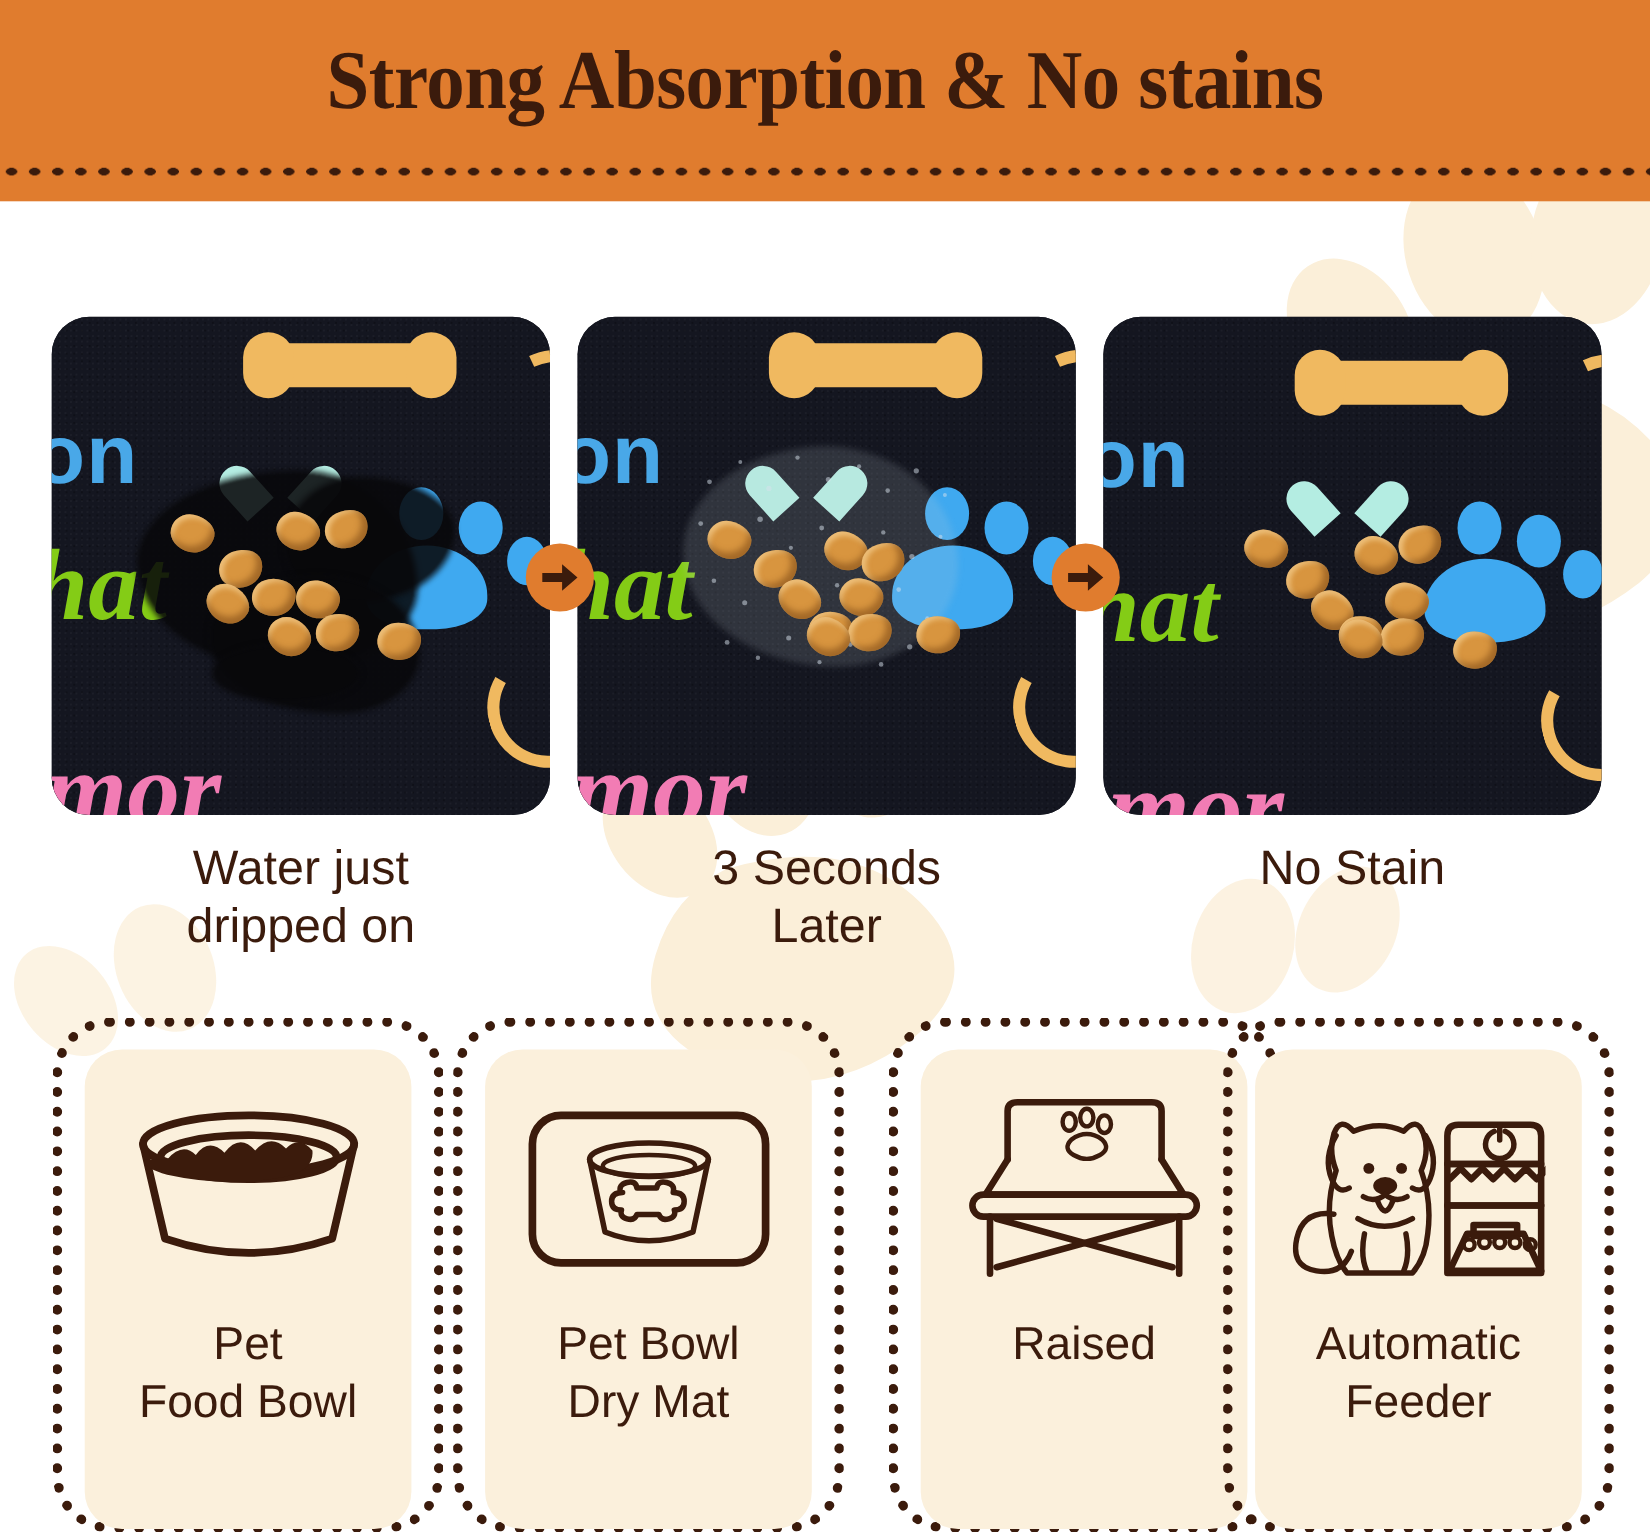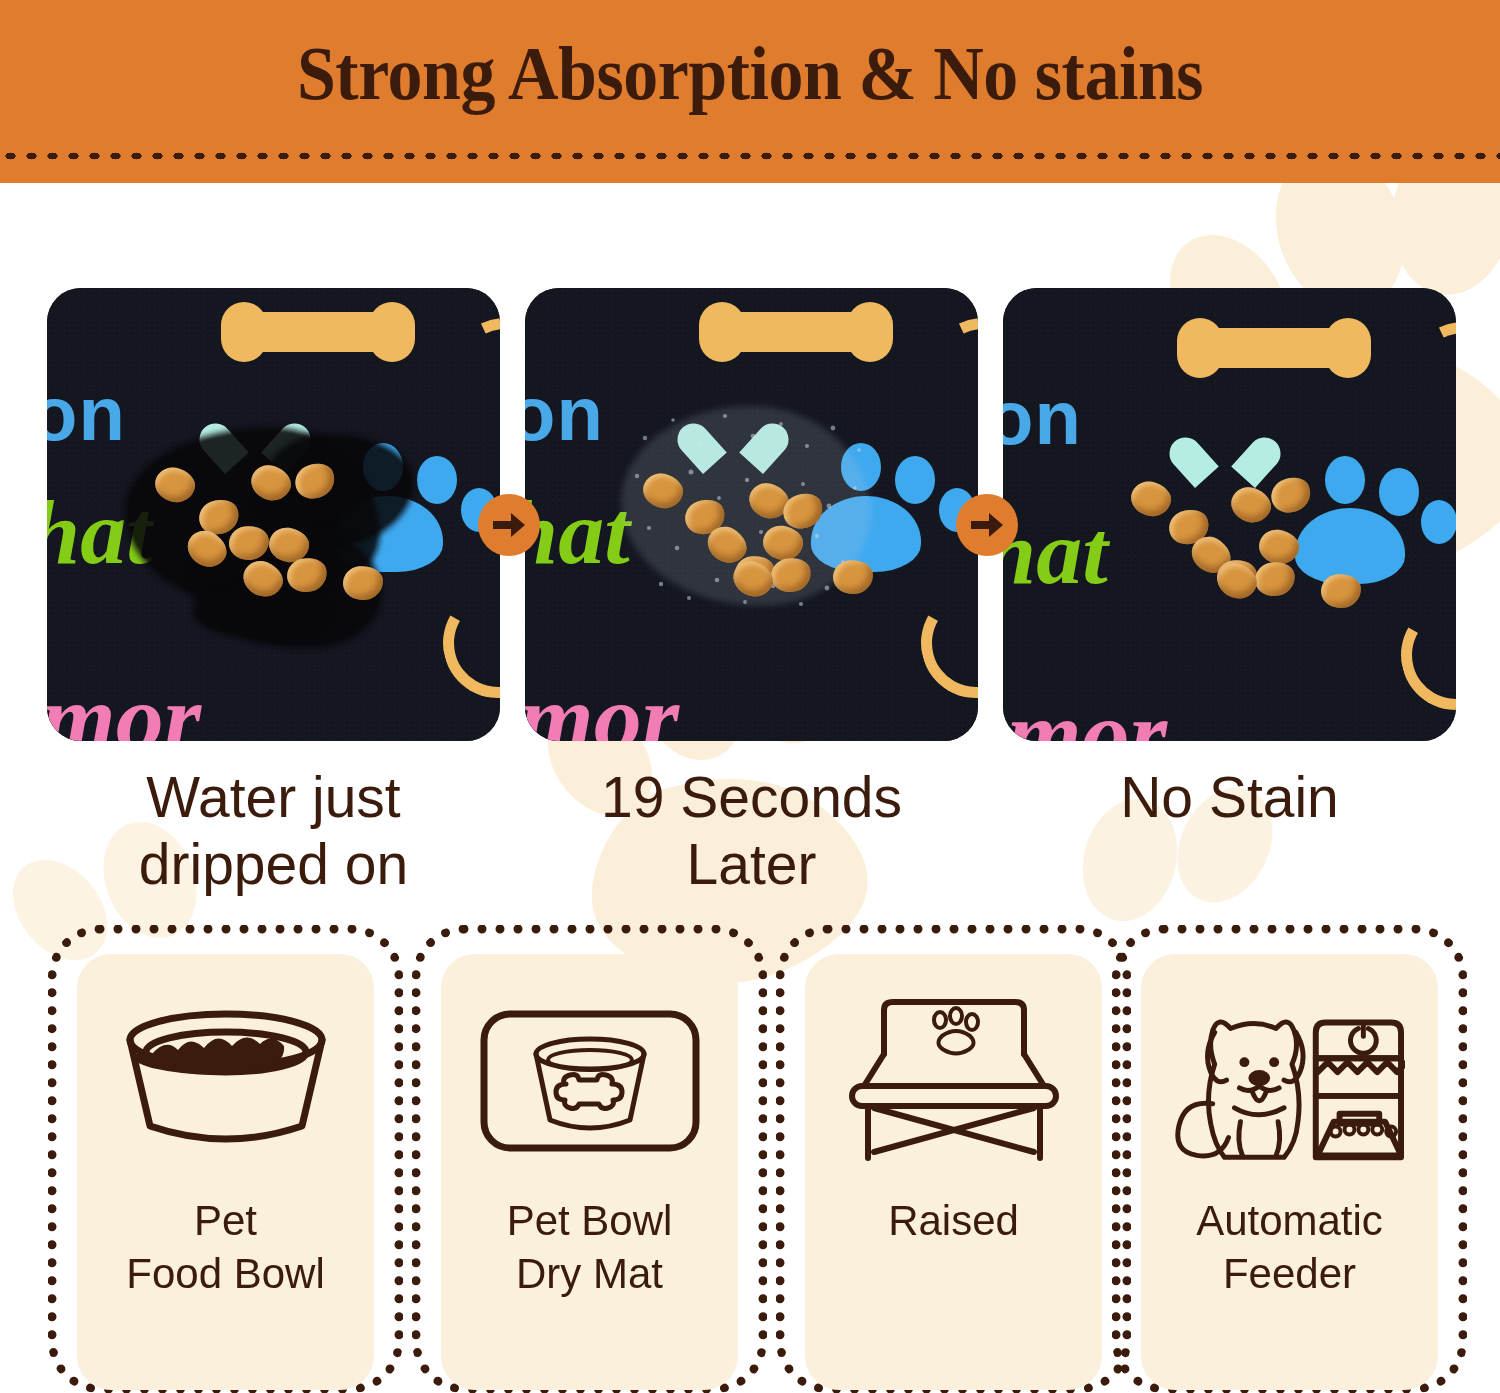--- a/index.html
+++ b/index.html
@@ -124,37 +124,37 @@
   .arrow-badge{
     position:absolute;top:300px;width:62px;height:62px;border-radius:50%;
     background:#E07C2E;display:flex;align-items:center;justify-content:center;z-index:6;
   }
   .arrow-badge.a1{left:478px;}
   .arrow-badge.a2{left:956px;}
 
   .caption{
     position:absolute;top:570px;width:453px;text-align:center;
     font-family:"Liberation Sans", sans-serif;
-    font-size:57px;line-height:1.18;color:#3B1B0C;
+    font-size:44px;line-height:1.18;color:#3B1B0C;
   }
   .caption.c1{left:47px;}
   .caption.c2{left:525px;}
   .caption.c3{left:1003px;}
 
   
   .features{position:absolute;left:0;top:925px;width:1500px;height:468px;}
   .card{
     position:absolute;top:0;width:355px;height:468px;
     border:9px dotted #3B1B0C;
     border-radius:52px;
     box-sizing:border-box;
   }
   .card.f1{left:48px;}
   .card.f2{left:412px;}
-  .card.f3{left:776px;}
+  .card.f3{left:808px;}
   .card.f4{left:1112px;}
   .card-inner{
     position:absolute;left:20px;top:20px;right:20px;bottom:-6px;
     background:#FBF0DC;border-radius:34px;
     display:flex;flex-direction:column;align-items:center;
   }
   .card-icon{
     margin-top:34px;width:230px;height:185px;
     display:flex;align-items:center;justify-content:center;
   }
@@ -333,21 +333,21 @@
       <svg width="36" height="30" viewBox="0 0 36 30">
         <path d="M2 11 H20 V3 L34 15 L20 27 V19 H2 Z" fill="#3B1B0C"></path>
       </svg>
     </div>
 
     <div class="caption c1">
       <div>Water just</div>
       <div>dripped on</div>
     </div>
     <div class="caption c2">
-      <div>19 Seconds</div>
+      <div>3 Seconds</div>
       <div>Later</div>
     </div>
     <div class="caption c3">
       <div>No Stain</div>
       <div></div>
     </div>
   </div>
 
   <div class="features">
 

